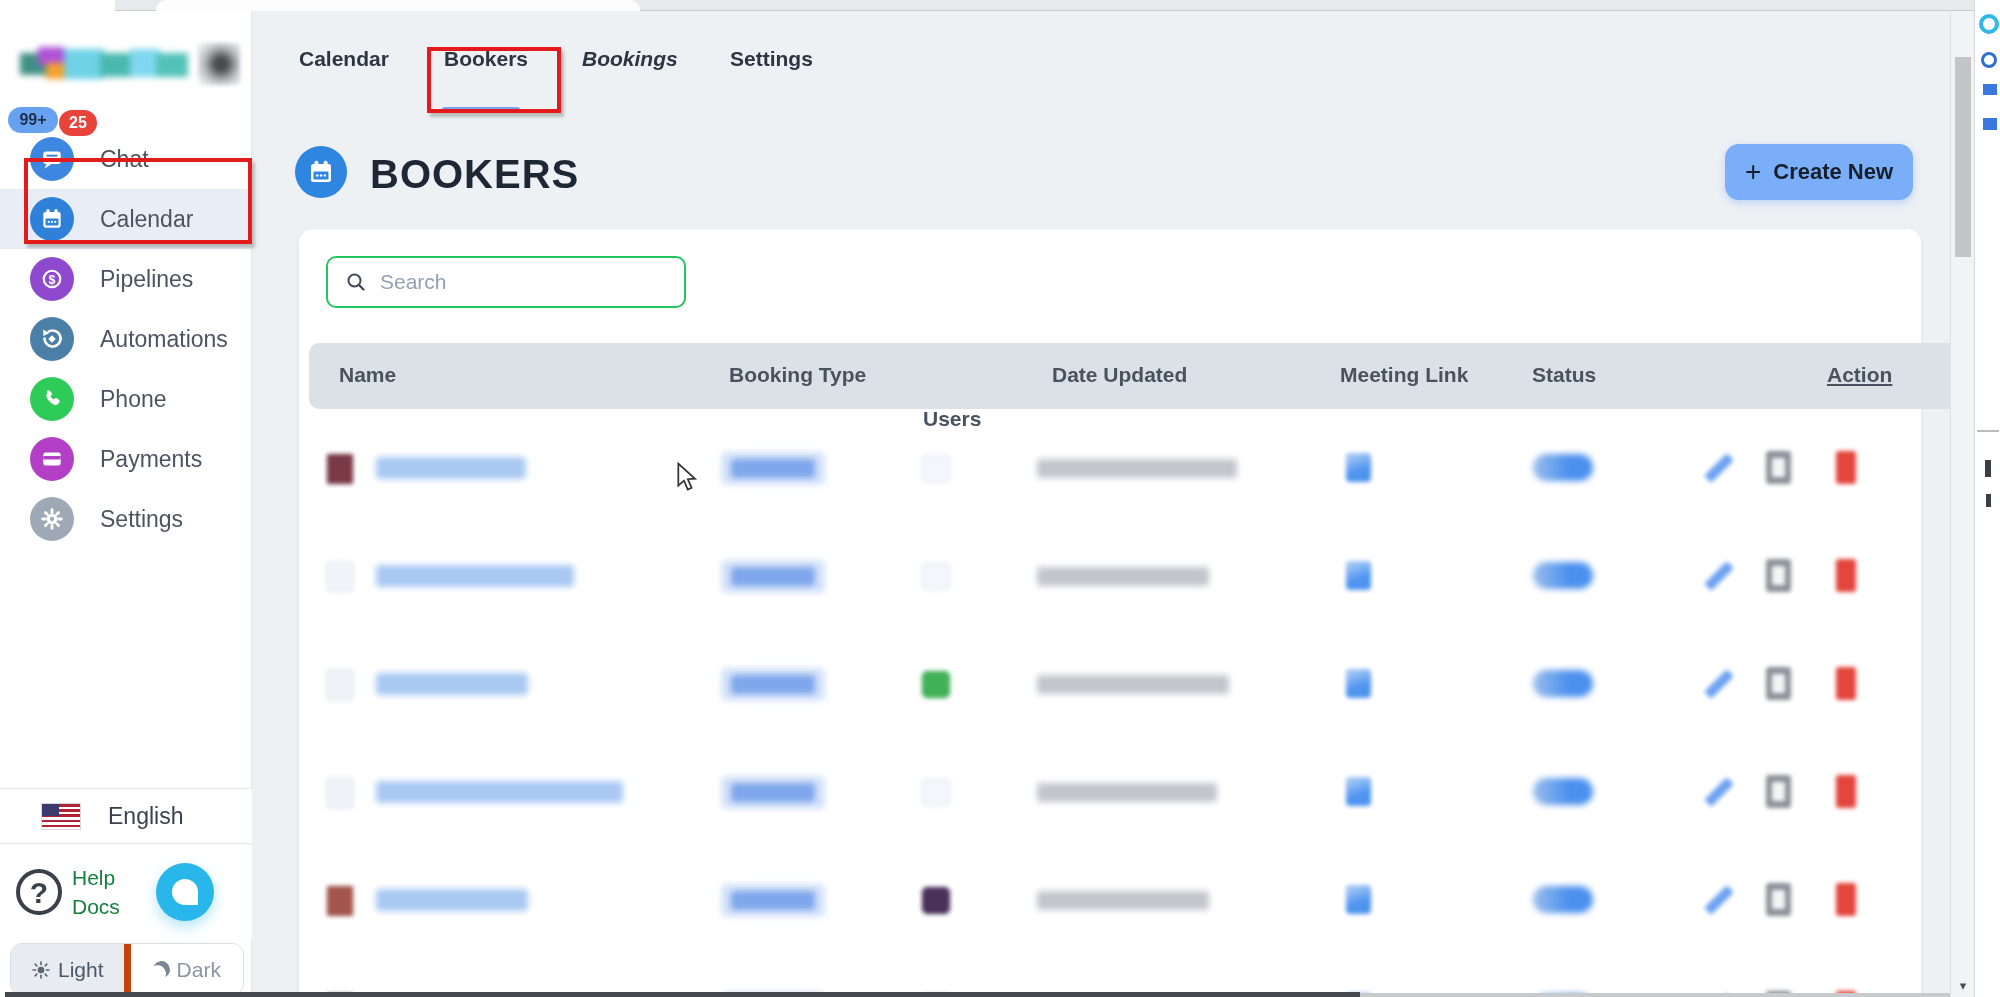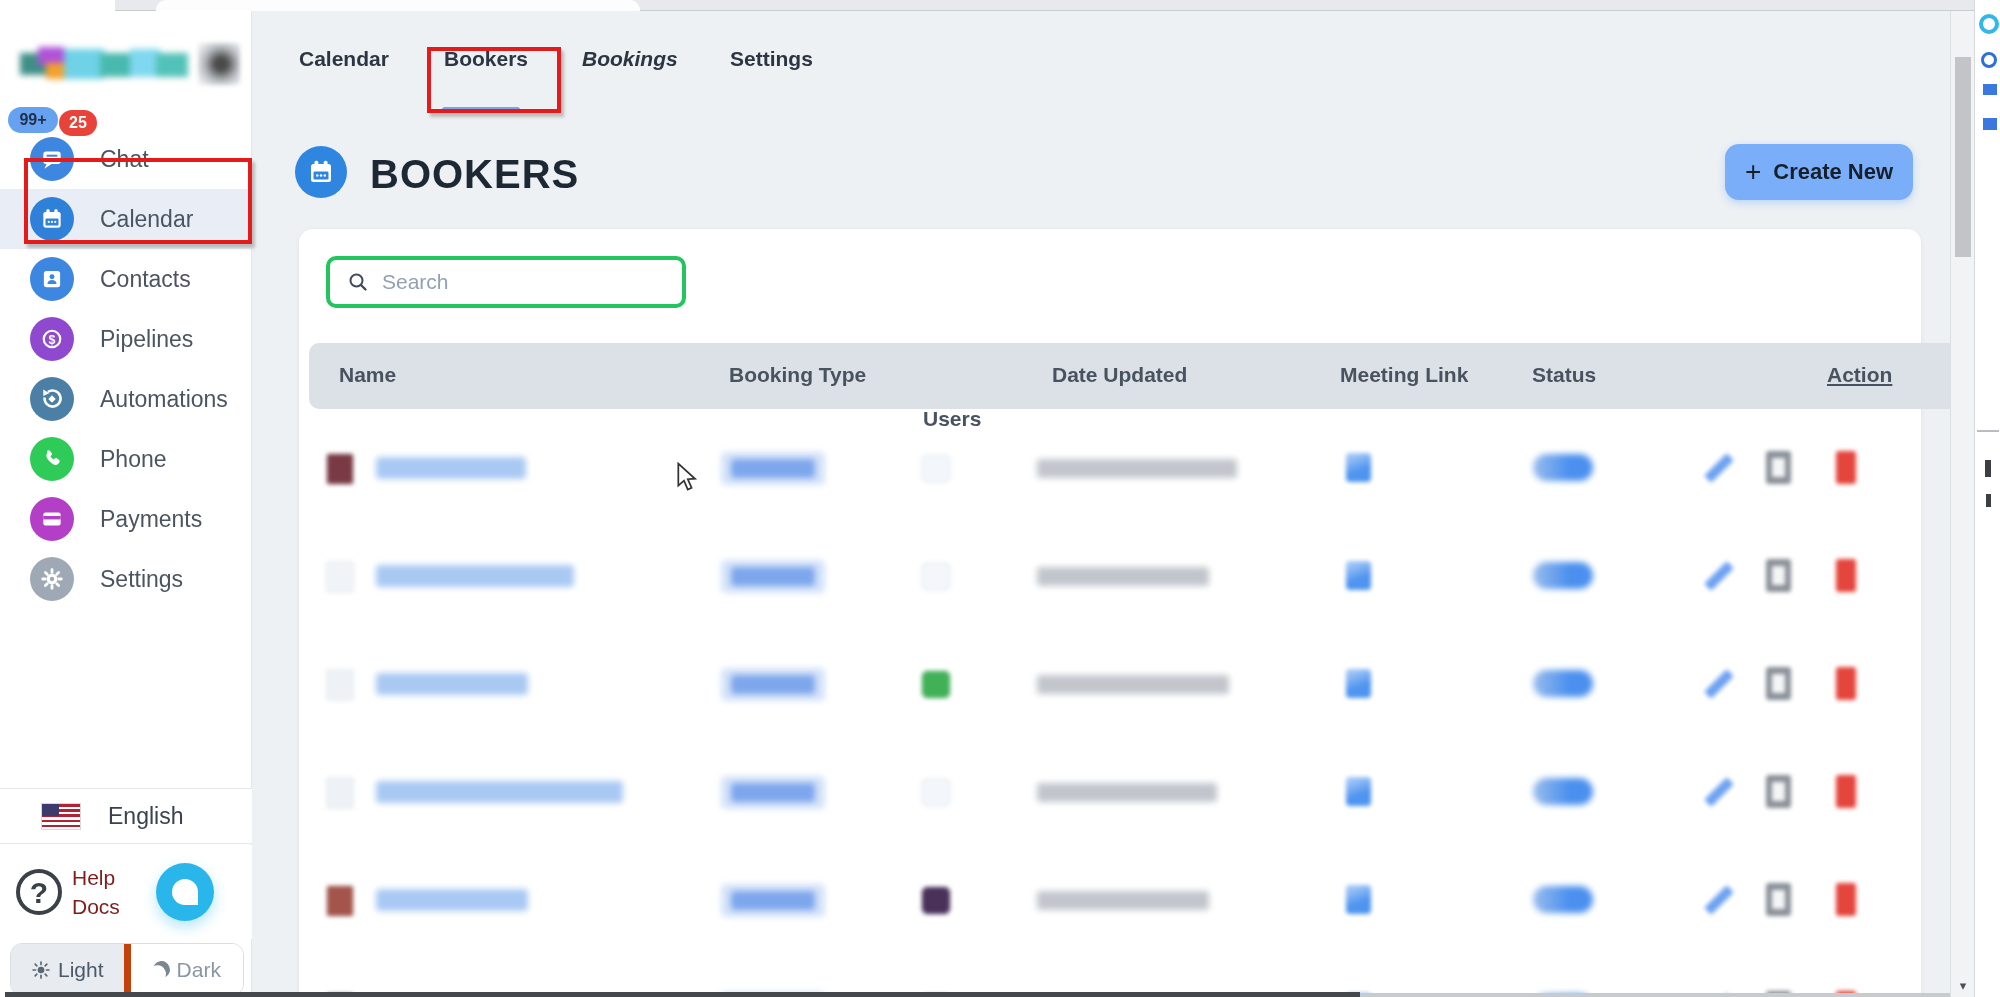--- a/index.html
+++ b/index.html
@@ -33,21 +33,21 @@
   .red-box { position:absolute; border:4px solid #e41b1b; box-shadow:3px 4px 3px rgba(90,90,90,.35); z-index:13; pointer-events:none; }
   .sidebar-annotation { left:24px; top:147px; width:228px; height:86px; }
 
   .lang-row { position:absolute; left:0; top:777px; width:252px; height:56px; border-top:1px solid #e4e7ea; border-bottom:1px solid #e4e7ea; display:flex; align-items:center; cursor:pointer; background:#fff; }
   .us-flag { position:relative; margin-left:42px; width:38px; height:25px; background:repeating-linear-gradient(#b22234 0 2.6px, #fff 2.6px 5.2px); box-shadow:0 0 0 1px #d6d9dc; }
   .us-flag i { position:absolute; left:0; top:0; width:17px; height:12px; background:#3c3b6e; background-image:radial-gradient(#fff 22%, transparent 24%); background-size:4px 3.6px; }
   .lang-label { margin-left:28px; font-size:23px; color:#39424e; }
 
   .help-row { position:absolute; left:0; top:834px; width:252px; height:94px; background:#fff; }
   .q-icon { position:absolute; left:16px; top:24px; width:46px; height:46px; border:4px solid #3a4149; border-radius:50%; color:#3a4149; font-size:30px; font-weight:bold; text-align:center; line-height:40px; cursor:pointer; }
-  .help-text { position:absolute; left:72px; top:18px; font-size:21px; line-height:29px; color:#7f1d1d; cursor:pointer; }
+  .help-text { position:absolute; left:72px; top:18px; font-size:21px; line-height:29px; color:#15803d; cursor:pointer; }
   .intercom { position:absolute; left:156px; top:18px; width:58px; height:58px; border-radius:50%; background:#29b6ea; box-shadow:0 6px 14px rgba(41,182,234,.35); cursor:pointer; }
   .intercom i { position:absolute; left:16px; top:16px; width:26px; height:26px; background:#fff; border-radius:55% 55% 0 55%; }
 
   .theme-toggle { position:absolute; left:10px; top:932px; width:234px; height:53px; border:1px solid #d9dde1; border-radius:12px; overflow:hidden; display:flex; background:#fff; }
   .theme-half { flex:1; display:flex; align-items:center; justify-content:center; gap:7px; font-size:21px; cursor:pointer; border:none; background:#fff; color:#8a96a3; font-family:inherit; }
   .theme-half.active { background:#e8ebef; color:#4a5a6b; }
   .theme-half + .theme-half { border-left:7px solid #c2410c; }
   .sun-icon svg { width:20px; height:20px; display:block; }
   .moon-icon { width:17px; height:17px; border-radius:50%; box-shadow:inset -5px 3px 0 0 #7c8795; transform:rotate(-15deg); }
 
@@ -62,21 +62,21 @@
   .topbar-right { position:absolute; right:0; top:0; height:95px; }
 
   .page-head { position:absolute; left:0; top:105px; width:100%; height:113px; }
   .title-icon { position:absolute; left:43px; top:30px; width:52px; height:52px; border-radius:50%; background:#2e86e0; display:flex; align-items:center; justify-content:center; }
   .title-icon svg { width:30px; height:30px; }
   .page-title { position:absolute; left:118px; top:36px; font-size:40px; font-weight:800; letter-spacing:1px; color:#1e2835; }
   .create-btn { position:absolute; left:1473px; top:28px; width:188px; height:56px; background:#7aaef9; border:none; border-radius:14px; font-family:inherit; font-size:22px; font-weight:bold; color:#16202c; cursor:pointer; display:flex; align-items:center; justify-content:center; gap:12px; box-shadow:0 3px 8px rgba(122,174,249,.45); }
   .create-btn .plus { font-size:28px; font-weight:normal; line-height:1; }
 
   .card { position:absolute; left:47px; top:218px; width:1622px; height:900px; background:#fff; border-radius:14px; box-shadow:0 1px 4px rgba(40,50,60,.08); }
-  .search-box { position:absolute; left:27px; top:27px; width:360px; height:52px; border:4px solid #22c55e; border-radius:10px; background:#fff; display:flex; align-items:center; }
+  .search-box { position:absolute; left:27px; top:27px; width:360px; height:52px; border:2px solid #22c55e; border-radius:10px; background:#fff; display:flex; align-items:center; }
   .search-box svg { margin-left:16px; width:24px; height:24px; flex:0 0 24px; }
   .search-input { border:none; outline:none; flex:1; margin-left:12px; font-size:21px; font-family:inherit; color:#39424e; background:transparent; }
   .search-input::placeholder { color:#93a0b4; }
 
   .thead { position:absolute; left:10px; top:114px; width:1672px; height:66px; background:#dce1e7; border-radius:10px;padding-left:41px; }
   .thead span { position:absolute; top:20px; font-size:21px; font-weight:bold; color:#49525f; }
 
   .trow { position:absolute; left:0; width:1622px; height:108px; }
   .blur2 { filter:blur(2px); }
   .blur3 { filter:blur(3px); }
@@ -151,30 +151,20 @@
               <rect x="4" y="5.5" width="16" height="14.5" rx="2" fill="#fff"></rect>
               <rect x="6.8" y="3" width="3" height="4.4" rx="1.2" fill="#fff"></rect>
               <rect x="14.2" y="3" width="3" height="4.4" rx="1.2" fill="#fff"></rect>
               <rect x="6" y="11.5" width="12" height="6.5" rx="1" fill="currentColor"></rect>
               <circle cx="9" cy="14.7" r="1" fill="#fff"></circle>
               <circle cx="12" cy="14.7" r="1" fill="#fff"></circle>
               <circle cx="15" cy="14.7" r="1" fill="#fff"></circle>
             </svg>
           </span>
           <span class="side-label">Calendar</span>
-        </div>
-        <div class="side-item">
-          <span class="side-icon" style="background:#3d87e0;color:#3d87e0">
-            <svg viewBox="0 0 24 24">
-              <rect x="4.5" y="4.5" width="15" height="15" rx="2.5" fill="#fff"></rect>
-              <circle cx="12" cy="10" r="2.3" fill="currentColor"></circle>
-              <path d="M7.8 16.5c0-2.3 1.9-3.6 4.2-3.6s4.2 1.3 4.2 3.6z" fill="currentColor"></path>
-            </svg>
-          </span>
-          <span class="side-label">Contacts</span>
         </div>
         <div class="side-item">
           <span class="side-icon" style="background:#8f49cf;color:#8f49cf">
             <svg viewBox="0 0 24 24">
               <circle cx="12" cy="12" r="7.6" fill="none" stroke="#fff" stroke-width="2"></circle>
               <text x="12" y="16.2" font-size="11.5" fill="#fff" text-anchor="middle" font-weight="bold" font-family="Liberation Sans,sans-serif">$</text>
             </svg>
           </span>
           <span class="side-label">Pipelines</span>
         </div>

